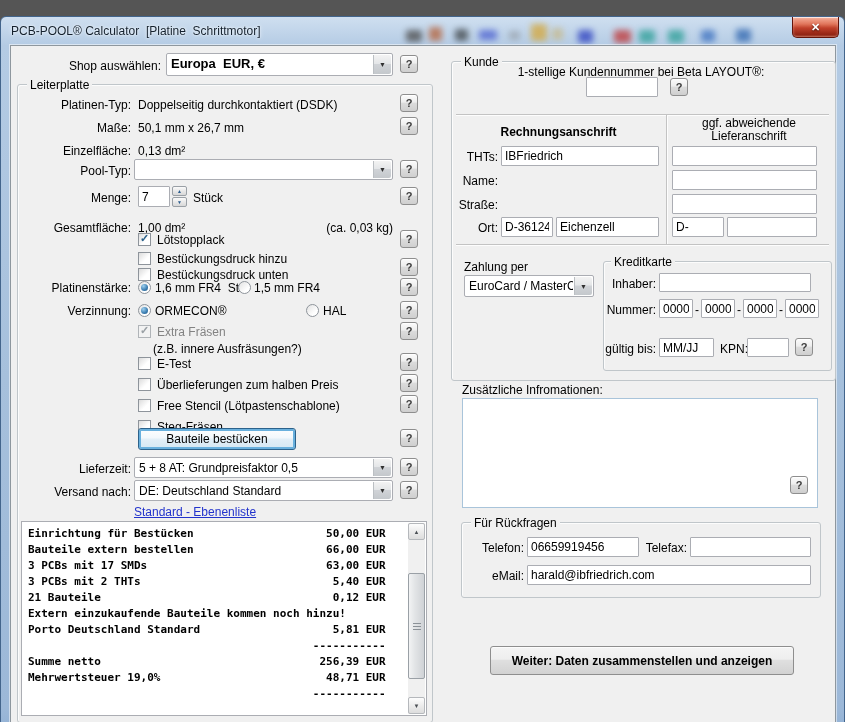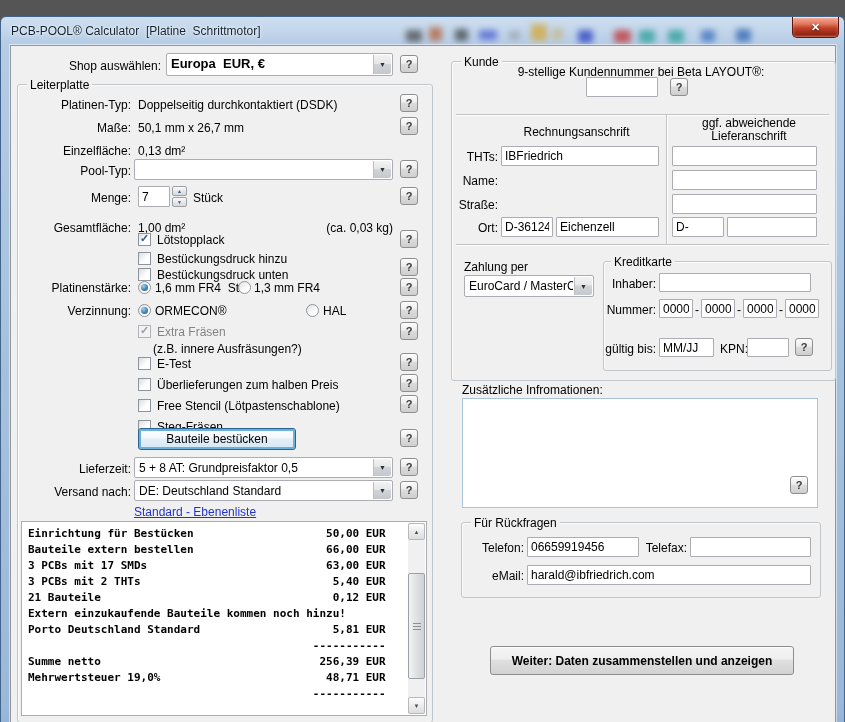--- a/index.html
+++ b/index.html
@@ -189,21 +189,21 @@
   <div class="cb" style="left:137px;top:251px;"></div>
   <span class="lbl" style="left:156px;top:251px;">Bestückungsdruck unten</span>
   <div class="help" style="left:399px;top:241px;">
       <span>?</span>
     </div>
 
   <span class="lbl r" style="left:20px;top:264px;width:110px;">Platinenstärke:</span>
   <div class="radio on" style="left:137px;top:264px;"></div>
   <span class="lbl" style="left:154px;top:264px;">1,6 mm FR4  Sta</span>
   <div class="radio" style="left:237px;top:264px;"></div>
-  <span class="lbl" style="left:253px;top:264px;">1,3 mm FR4</span>
+  <span class="lbl" style="left:253px;top:264px;">1,5 mm FR4</span>
   <div class="help" style="left:399px;top:261px;">
       <span>?</span>
     </div>
 
   <span class="lbl r" style="left:20px;top:287px;width:110px;">Verzinnung:</span>
   <div class="radio on" style="left:137px;top:287px;"></div>
   <span class="lbl" style="left:154px;top:287px;">ORMECON®</span>
   <div class="radio" style="left:305px;top:287px;"></div>
   <span class="lbl" style="left:322px;top:287px;">HAL</span>
   <div class="help" style="left:399px;top:284px;">
@@ -294,30 +294,30 @@
         </div>
       <div class="sb-arrow" style="bottom:0;">
           <span>▼</span>
         </div>
     </div>
   </div>
 
   <div class="gbox" style="left:450px;top:44px;width:383px;height:318px;"></div>
   <span class="gbox-label" style="left:460px;top:38px;">Kunde</span>
 
-  <span class="lbl center" style="left:460px;top:48px;width:360px;">9-stellige Kundennummer bei Beta LAYOUT®:</span>
+  <span class="lbl center" style="left:460px;top:48px;width:360px;">1-stellige Kundennummer bei Beta LAYOUT®:</span>
   <input class="field" style="left: 585px; top: 60px; width: 72px; height: 20px;" value="">
   <div class="help" style="left:669px;top:61px;">
       <span>?</span>
     </div>
 
   <div class="hsep" style="left:455px;top:97px;width:373px;"></div>
   <div class="vsep" style="left:665px;top:98px;height:130px;"></div>
 
-  <span class="lbl center" style="left:473px;top:108px;width:205px;">Rechnungsanschrift</span>
+  <span class="lbl center" style="left:455px;top:108px;width:205px;font-weight:bold;">Rechnungsanschrift</span>
   <span class="lbl center" style="left:668px;top:100px;width:160px;line-height:13px;">ggf. abweichende
 Lieferanschrift</span>
 
   <span class="lbl r" style="left:440px;top:133px;width:57px;">THTs:</span>
   <input class="field" style="left: 500px; top: 129px; width: 158px; height: 20px;" value="IBFriedrich">
   <input class="field" style="left: 671px; top: 129px; width: 145px; height: 20px;" value="">
 
   <span class="lbl r" style="left:440px;top:157px;width:57px;">Name:</span>
   <input class="field" style="left: 671px; top: 153px; width: 145px; height: 20px;" value="">
 

